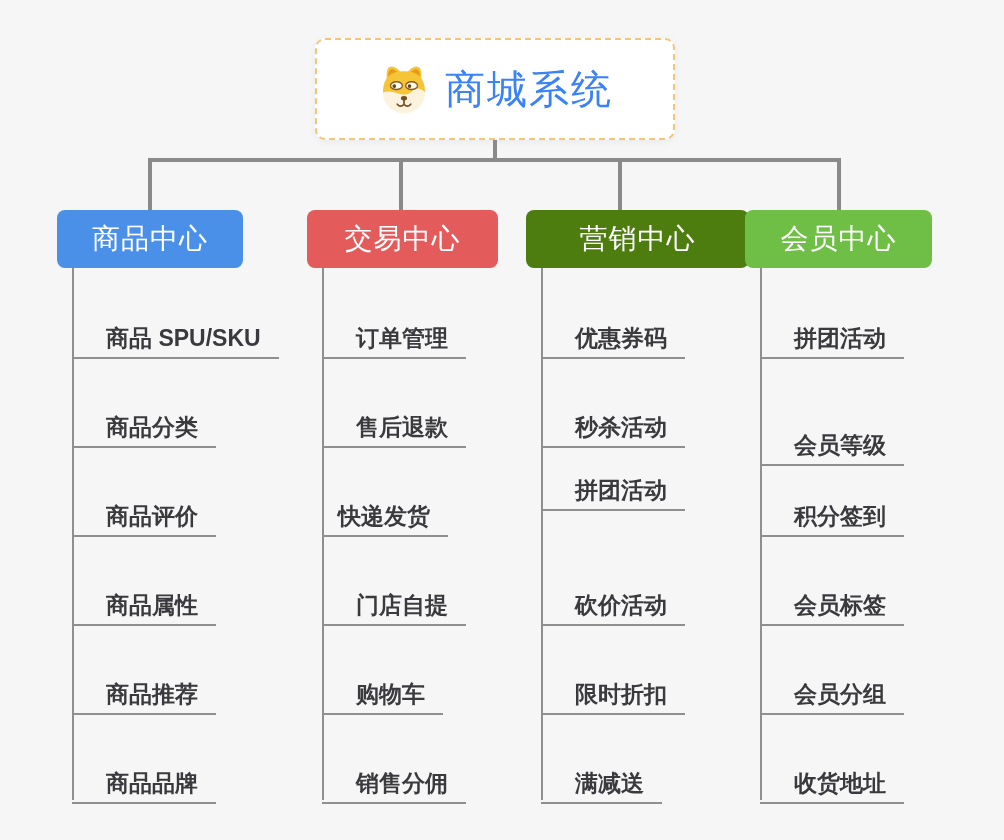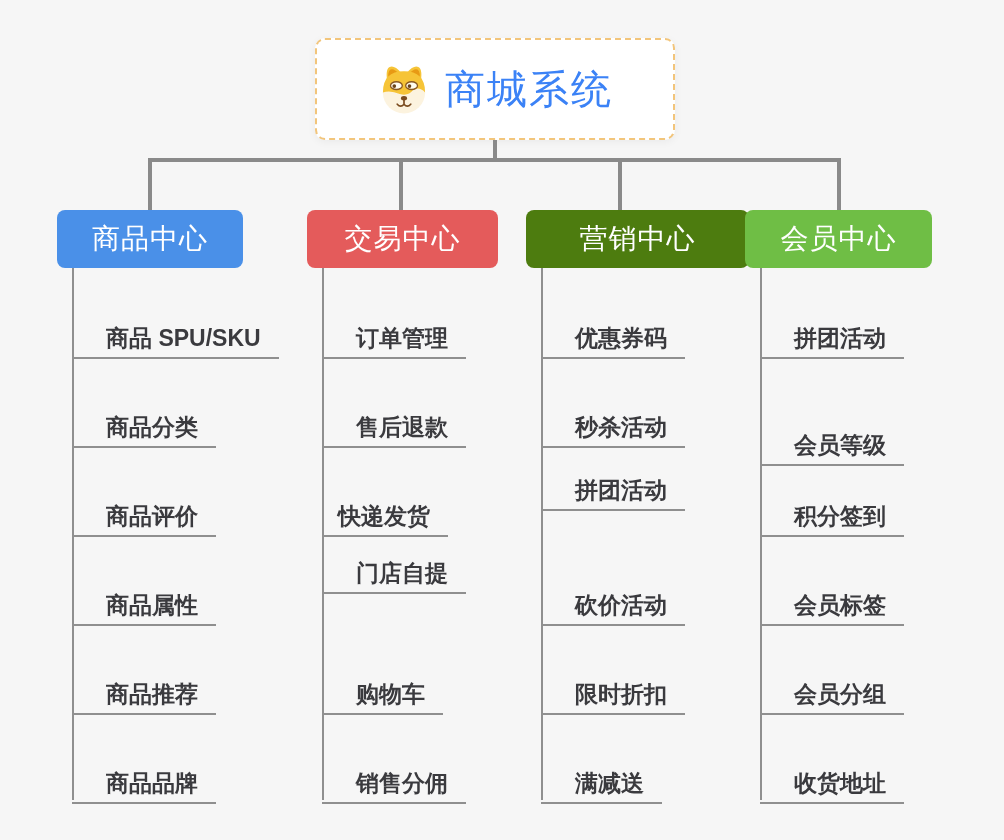--- a/index.html
+++ b/index.html
@@ -113,21 +113,21 @@
       <div class="conn" style="left: 322px; top: 268px; width: 2px; height: 532px; background: rgb(143, 143, 143);"></div>
       <div class="mind-item" style="left: 322px; top: 313px;">
         <span>订单管理</span>
       </div>
       <div class="mind-item" style="left: 322px; top: 402px;">
         <span>售后退款</span>
       </div>
       <div class="mind-item" style="left: 322px; top: 491px; padding-left: 16px;">
         <span>快递发货</span>
       </div>
-      <div class="mind-item" style="left: 322px; top: 548px; text-align: right;">
+      <div class="mind-item" style="left: 322px; top: 580px; text-align: right;">
         <span>门店自提</span>
       </div>
       <div class="mind-item" style="left: 322px; top: 669px;">
         <span>购物车</span>
       </div>
       <div class="mind-item" style="left: 322px; top: 758px;">
         <span>销售分佣</span>
       </div>
       <div class="conn" style="left: 618px; top: 162px; width: 4px; height: 48px;"></div>
       <div class="branch-box" style="left: 526px; width: 223px; background: #4d7c0f;">

